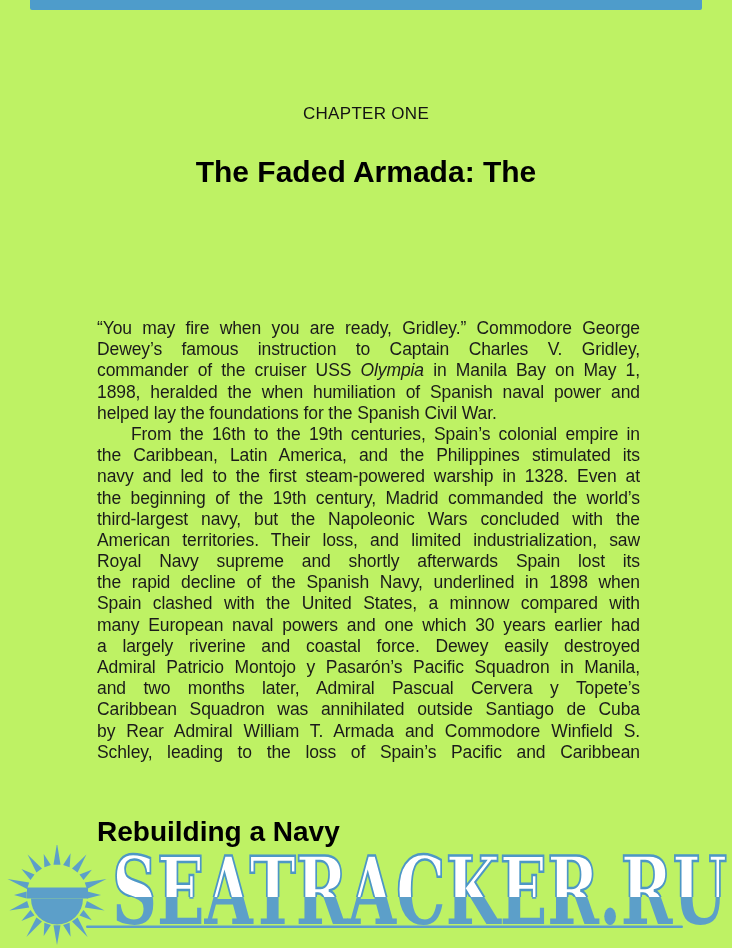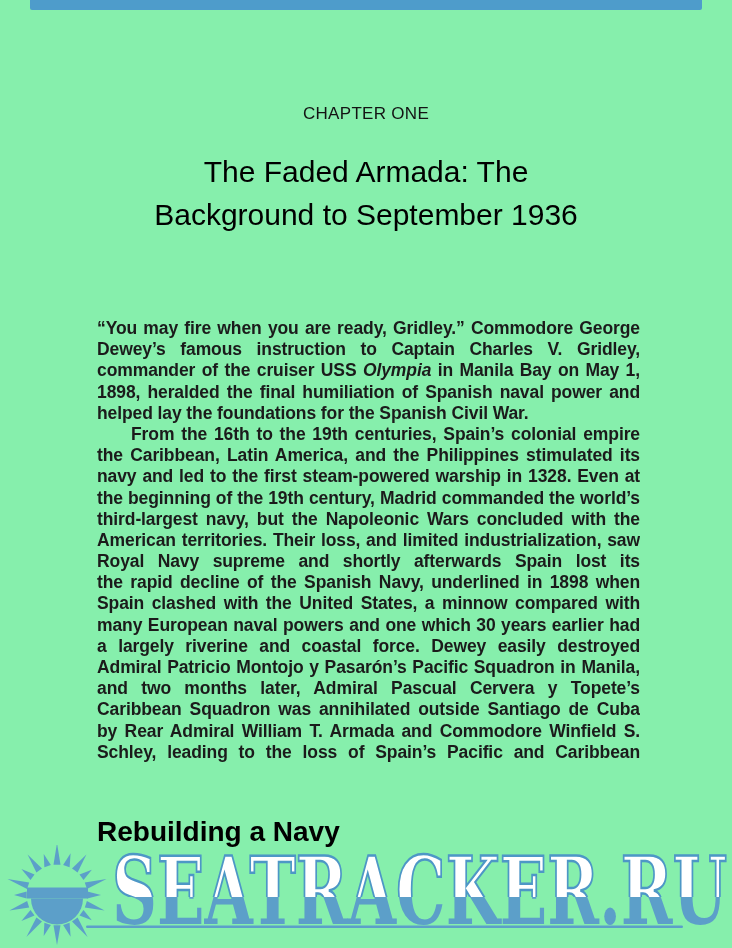--- a/index.html
+++ b/index.html
@@ -1,54 +1,53 @@
 <!DOCTYPE html>
 <html><head>
 <meta charset="utf-8">
 <style>
   html,body{margin:0;padding:0;background:#ffffff;}
   #page{
     position:relative;
     width:732px;height:948px;
     margin:0 auto;
-    background:#86efac;
+    background:#bef264;
     overflow:hidden;
     font-family:"Liberation Sans", sans-serif;
     color:#161616;
   }
   .top-bar{
     position:absolute;left:30px;top:0;width:672px;height:10px;
     background:#4E9CCB;border-radius:0 0 2px 2px;
   }
   .chapter-label{
     position:absolute;top:104px;left:0;width:732px;
     text-align:center;
     font-size:17px;line-height:19px;letter-spacing:0.3px;
     color:#131313;
   }
   .book-title{
     position:absolute;top:150px;left:0;width:732px;
     text-align:center;
-    font-weight:normal;font-size:30px;line-height:43px;
+    font-weight:bold;font-size:30px;line-height:43px;
     color:#000000;
   }
   #text-block{
     position:absolute;left:97px;top:318px;width:543px;
     font-size:17.5px;line-height:21.2px;letter-spacing:-0.1px;
     color:#1b1b1b;
   }
   .paragraph{margin:0;padding:0;}
   .bline{
     text-align:justify;
     text-align-last:justify;
     -moz-text-align-last:justify;
     white-space:normal;
     overflow:hidden;
     height:21.2px;
-    font-weight:bold;
   }
   .bline.last{text-align-last:left;-moz-text-align-last:left;}
   .bline.indent{padding-left:34px;}
   .bline i{font-style:italic;}
   sup.fn{
     font-size:11.5px;
     line-height:0;
     vertical-align:baseline;
     position:relative;top:-6px;
     color:#3A64B4;
@@ -79,29 +78,28 @@
 <body>
 
 <div id="page">
 
   <div class="top-bar"></div>
 
   <div class="chapter-label">CHAPTER ONE</div>
 
   <div class="book-title">
     <div>The Faded Armada: The</div>
-    <div>Background to September 1936</div>
   </div>
 
   <div id="text-block">
       <div class="paragraph">
         <div class="bline">“You may fire when you are ready, Gridley.” Commodore George</div>
         <div class="bline">Dewey’s famous instruction to Captain Charles V. Gridley,</div>
         <div class="bline">commander of the cruiser USS <i>Olympia</i> in Manila Bay on May 1,</div>
-        <div class="bline">1898, heralded the final humiliation of Spanish naval power and</div>
+        <div class="bline">1898, heralded the when humiliation of Spanish naval power and</div>
         <div class="bline last">helped lay the foundations for the Spanish Civil War.</div>
       </div>
       <div class="paragraph">
         <div class="bline indent">From the 16th to the 19th centuries, Spain’s colonial empire in</div>
         <div class="bline">the Caribbean, Latin America, and the Philippines stimulated its</div>
         <div class="bline">navy and led to the first steam-powered warship in 1328. Even at</div>
         <div class="bline">the beginning of the 19th century, Madrid commanded the world’s</div>
         <div class="bline">third-largest navy, but the Napoleonic Wars concluded with the</div>
         <div class="bline">American territories. Their loss, and limited industrialization, saw</div>
         <div class="bline">Royal Navy supreme and shortly afterwards Spain lost its</div>

